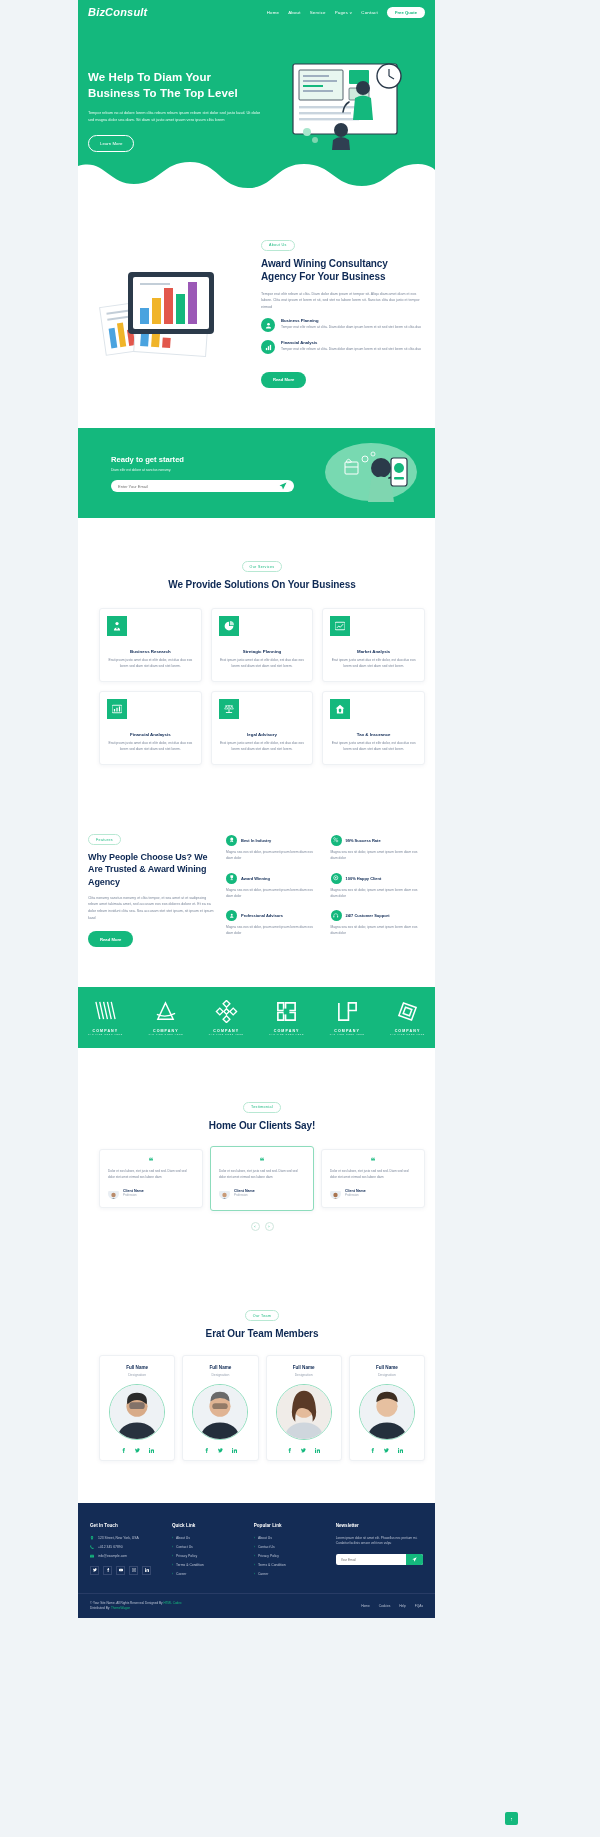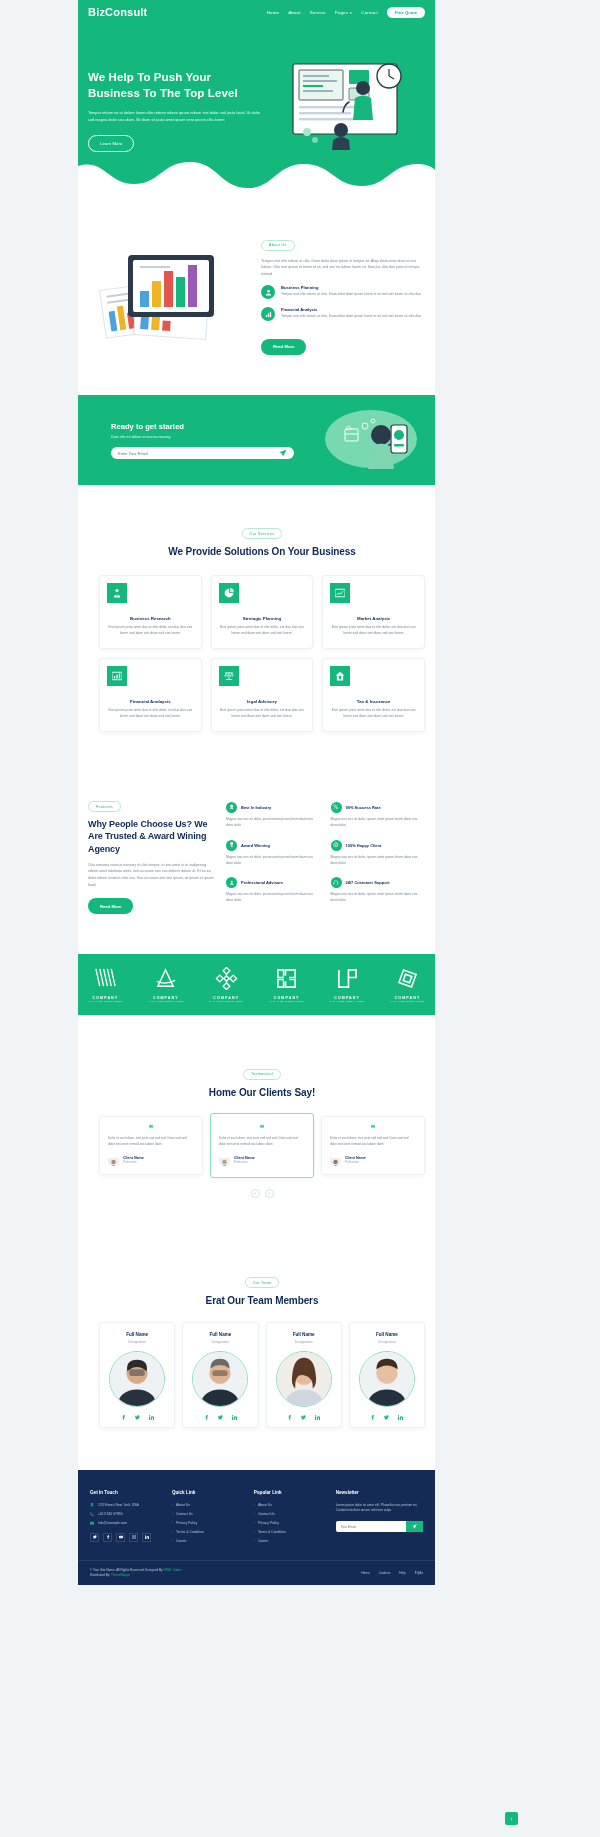--- a/index.html
+++ b/index.html
@@ -7,21 +7,21 @@
   body {
     font-family: "Liberation Sans", sans-serif;
     width: 600px; height: 1837px;
     position: relative; overflow: hidden;
   }
   .page { position: absolute; left: 78px; top: 0; width: 357px; background: #ffffff; }
 
   
   .nav { background: #14B87D; height: 24px; display: flex; align-items: center;
          padding: 0 10px; justify-content: space-between; }
-  .brand { color: #fff; font-weight: bold; font-size: 11px; letter-spacing: .2px; }
+  .brand { color: #fff; font-weight: bold; font-size: 11px; letter-spacing: .2px; font-style: italic; }
   .nav-links { display: flex; align-items: center; gap: 9px; }
   .nav-links a { color: #fff; font-size: 4.4px; text-decoration: none; letter-spacing: .2px; }
   .quote-btn { background: #fff; color: #14B87D; font-size: 4.2px; border-radius: 20px;
                padding: 3px 8px; border: none; font-weight: 600; cursor: pointer; }
 
   
   .hero { background: #14B87D; position: relative; padding: 26px 0 0 0; height: 178px; overflow: hidden; }
   .hero-inner { display: flex; padding: 0 10px; position: relative; z-index: 3; }
   .hero-left { width: 175px; padding-top: 20px; }
   .hero-h1 { color: #fff; font-size: 11.5px; font-weight: bold; line-height: 1.35; letter-spacing: .1px; }
@@ -173,21 +173,21 @@
       <a>Pages ˅</a>
       <a>Contact</a>
       <button class="quote-btn">Free Quote</button>
     </div>
   </div>
 
   <div class="hero">
     <div class="hero-blob"></div>
     <div class="hero-inner">
       <div class="hero-left">
-        <div class="hero-h1">We Help To Push Your Business To The Top Level</div>
+        <div class="hero-h1">We Help To Diam Your Business To The Top Level</div>
         <div class="hero-p">Tempor rebum no at dolore lorem clita rebum rebum ipsum rebum stet dolor sed justo kasd. Ut dolor sed magna dolor sea diam. Sit diam sit justo amet ipsum vero ipsum clita lorem</div>
         <button class="hero-btn">Learn More</button>
       </div>
       <div class="hero-right"></div>
     </div>
 
     <svg class="illus" viewBox="0 0 128 92">
       <rect x="8" y="6" width="104" height="70" rx="2" fill="#ffffff" stroke="#2b3a4a" stroke-width="1.2"></rect>
       <rect x="14" y="12" width="44" height="30" rx="1" fill="#e8f7f0" stroke="#2b3a4a" stroke-width=".8"></rect>
       <rect x="18" y="17" width="26" height="2" fill="#9fb0c0"></rect>
@@ -244,20 +244,21 @@
         <rect x="52" y="58" width="9" height="16" fill="#4aa3df"></rect>
         <rect x="64" y="48" width="9" height="26" fill="#f0b429"></rect>
         <rect x="76" y="38" width="9" height="36" fill="#e2574c"></rect>
         <rect x="88" y="44" width="9" height="30" fill="#14B87D"></rect>
         <rect x="100" y="32" width="9" height="42" fill="#9b59b6"></rect>
         <rect x="52" y="33" width="30" height="2" fill="#c3ced8"></rect>
       </svg>
     </div>
     <div class="about-right">
       <span class="pill">About Us</span>
+      <div class="h2">Award Wining Consultancy Agency For Your Business</div>
       <div class="p" style="margin-top:7px">Tempor erat elitr rebum at clita. Diam dolor diam ipsum et tempor sit. Aliqu diam amet diam et eos labore. Clita erat ipsum et lorem et sit, sed stet no labore lorem sit. Sanctus clita duo justo et tempor eirmod</div>
 
       <div class="about-feat">
         <div class="feat-ic">
           <svg viewBox="0 0 16 16">
               <circle cx="8" cy="5" r="3"></circle>
               <path d="M2 15c0-3.3 2.7-5 6-5s6 1.7 6 5z"></path>
             </svg>
         </div>
         <div>

